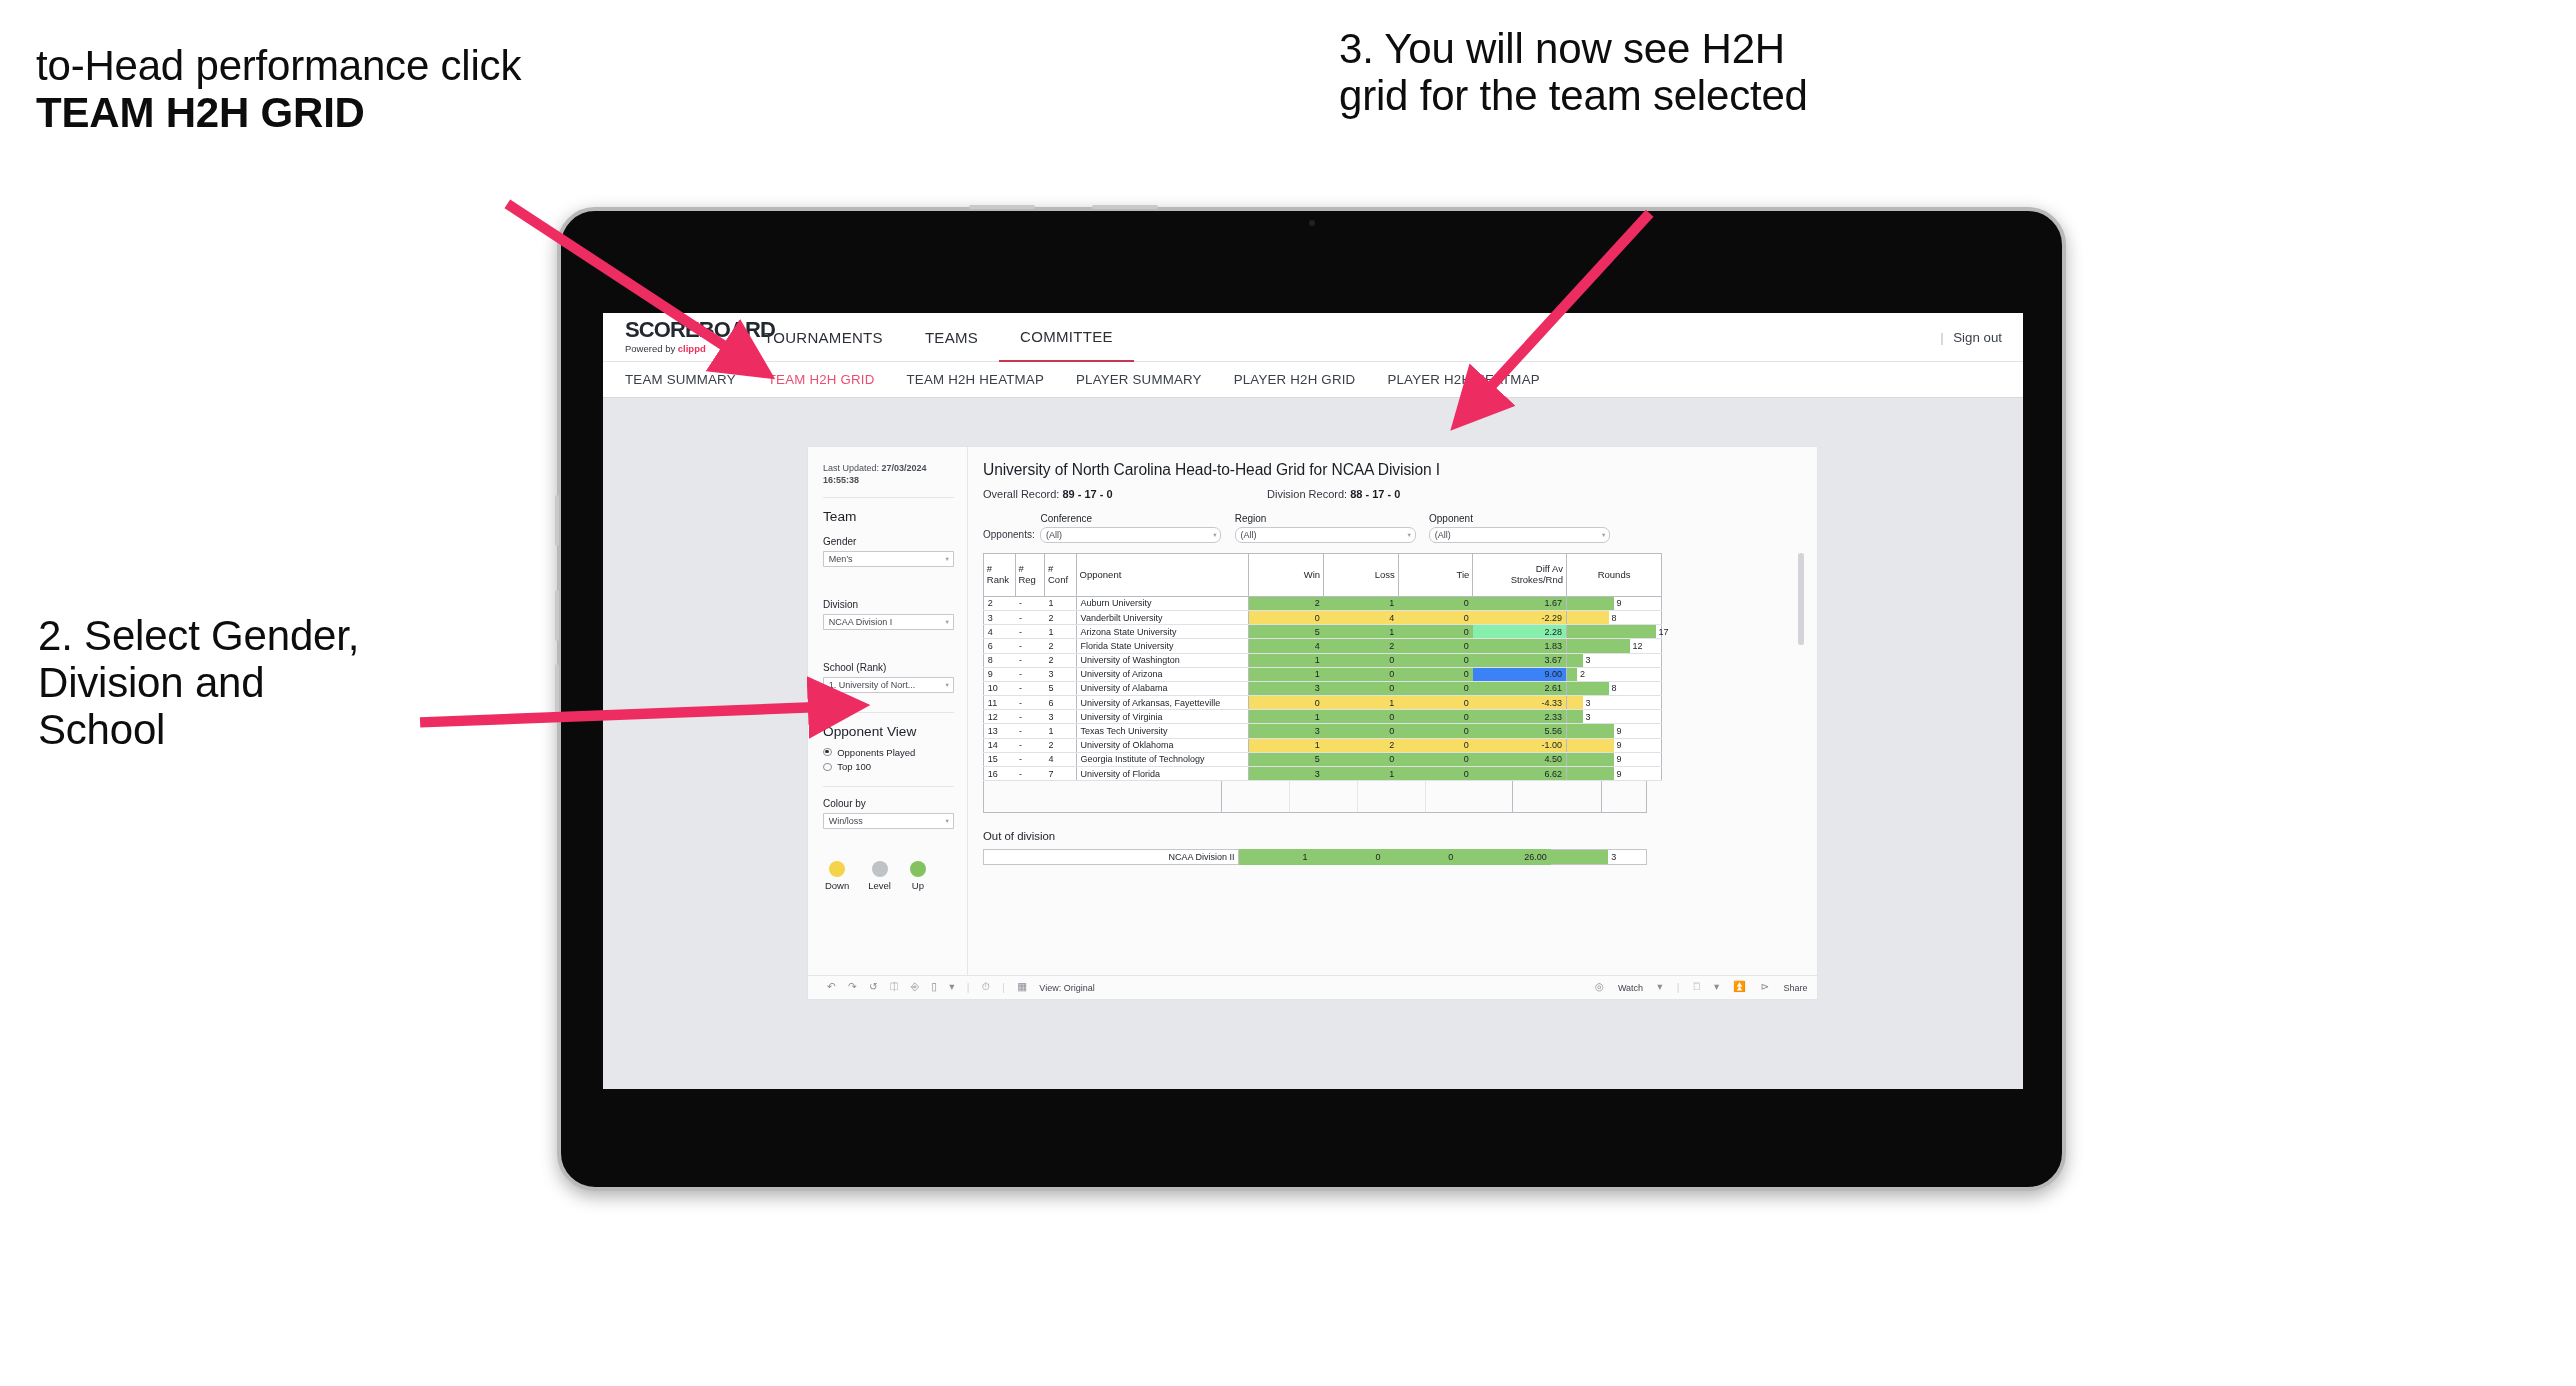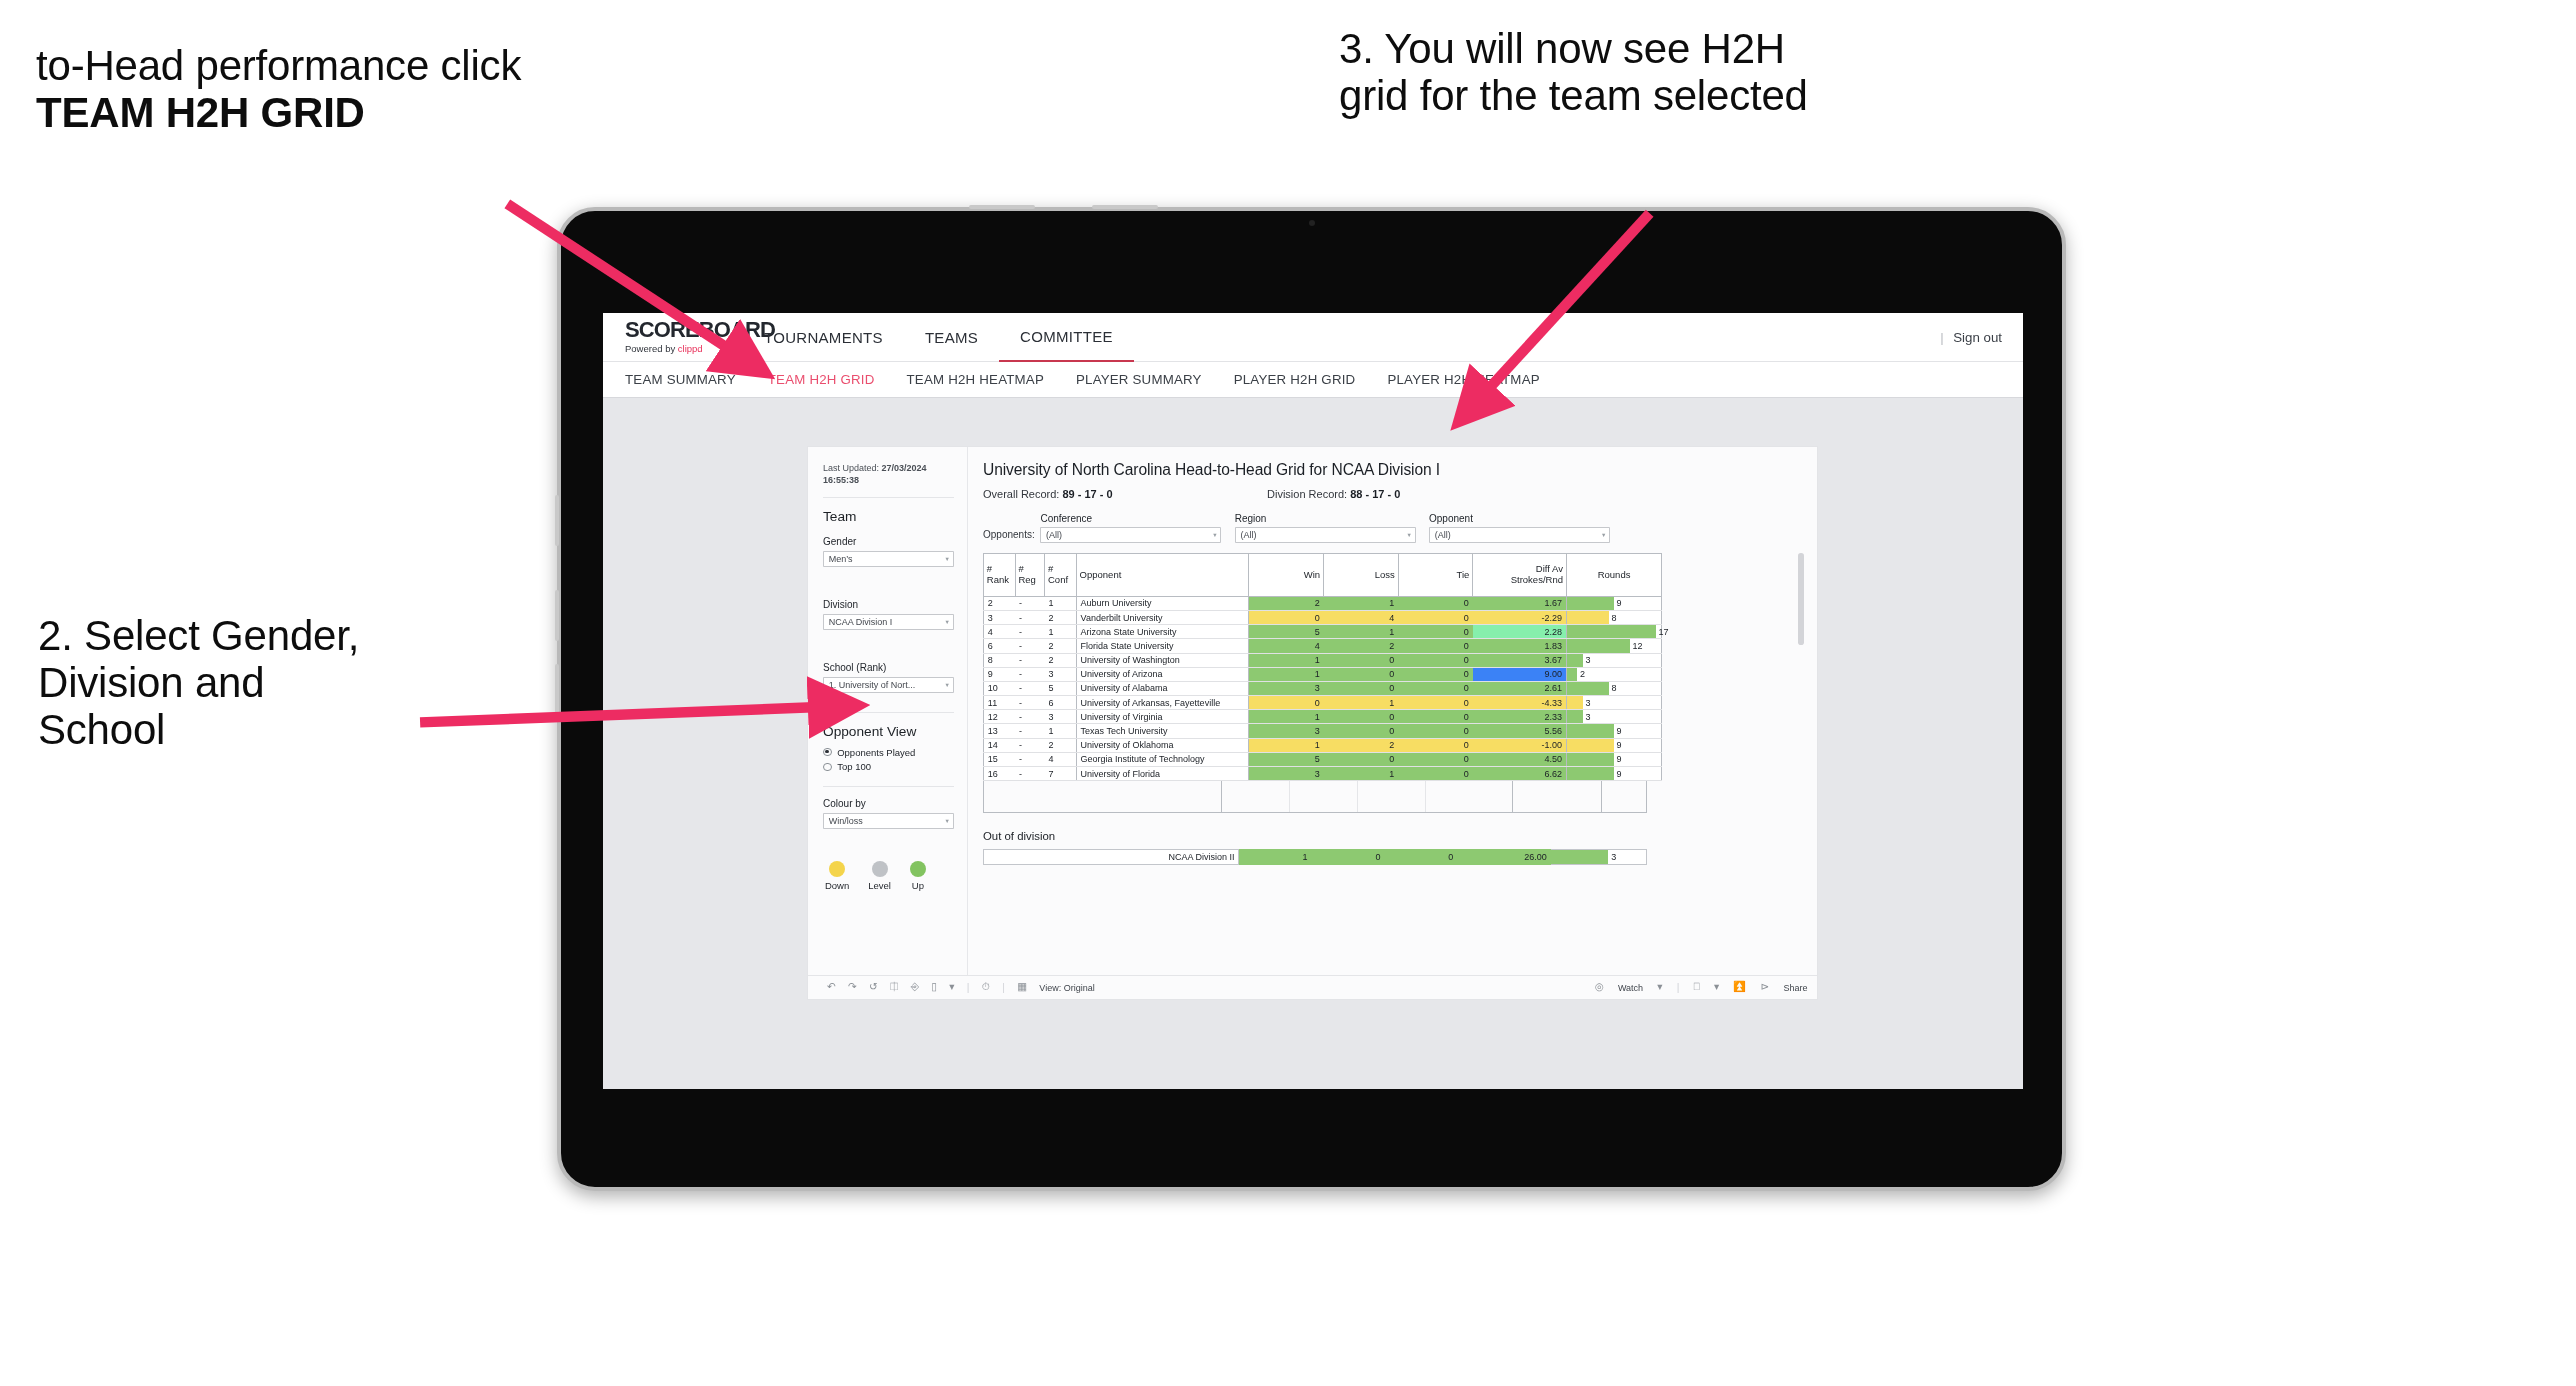--- a/index.html
+++ b/index.html
@@ -37,21 +37,21 @@
   #screen{
     position:absolute;left:42px;top:102px;width:1420px;height:776px;
     background:#e6e7ea;overflow:hidden;
   }
 
   
   .topbar{height:48px;background:#fff;display:flex;align-items:center;position:relative;}
   .logo{width:140px;padding-left:22px;box-sizing:border-box;}
   .logo .word{font-size:22px;font-weight:bold;letter-spacing:-0.9px;color:#23272e;line-height:0.95;font-family:"Liberation Sans", sans-serif;}
   .logo .sub{font-size:9.5px;color:#30343b;margin-top:1.9px;}
-  .logo .sub .brand{color:#e8305a;font-weight:normal;}
+  .logo .sub .brand{color:#e8305a;font-weight:bold;}
   .mainnav{display:flex;align-items:center;height:100%;}
   .mainnav .item{font-size:15px;color:#2b2f36;padding:0 21px;height:100%;display:flex;align-items:center;letter-spacing:0.3px;cursor:pointer;}
   .mainnav .item.active{border-bottom:2.8px solid #c8374f;}
   .signout{position:absolute;right:21px;top:0;height:100%;display:flex;align-items:center;gap:9.5px;font-size:13.3px;color:#3a3f46;}
   .signout .divider{color:#b9bcc1;}
 
   
   .subnav{height:35px;background:#fff;border-top:0.9px solid #e2e3e6;border-bottom:0.9px solid #d7d8dc;display:flex;align-items:center;padding-left:22px;}
   .subnav .sitem{font-size:13.3px;color:#3b4047;margin-right:32px;cursor:pointer;letter-spacing:0.2px;}
   .subnav .sitem.active{color:#ea4e6e;}
@@ -90,21 +90,21 @@
   
   .main{flex:1;min-width:0;padding:14.2px 19px 0 15px;box-sizing:border-box;overflow:hidden;}
   .title{font-size:15.6px;color:#1b1f25;margin-bottom:8.5px;letter-spacing:-0.1px;}
   .records{display:flex;font-size:11px;color:#32363c;margin-bottom:13.3px;}
   .records .r1{width:284px;}
   .records b{font-weight:bold;color:#1b1f25;}
   .filters{display:flex;align-items:flex-end;margin-bottom:10.4px;}
   .filters .oplabel{font-size:10px;color:#32363c;margin-right:5.7px;padding-bottom:2.8px;}
   .fgroup{margin-right:13.3px;}
   .fgroup .flab{font-size:10px;color:#22262c;margin-bottom:2.8px;}
-  .fgroup .sel{width:181px;height:16px;}
+  .fgroup .sel{width:181px;height:16px;border-radius:7px;}
 
   
   table.grid{border-collapse:collapse;table-layout:fixed;width:664px;}
   table.grid th{
     border:0.9px solid #b8bcc2;background:#fff;font-size:9.5px;font-weight:normal;color:#1b1f25;
     padding:3.8px 2.8px;height:34px;vertical-align:middle;line-height:1.15;
   }
   table.grid td{
     border-top:0.9px solid #e0e1e4;border-bottom:0.9px solid #e0e1e4;
     font-size:9px;color:#1b1f25;height:14.2px;padding:0 3.8px;box-sizing:border-box;

